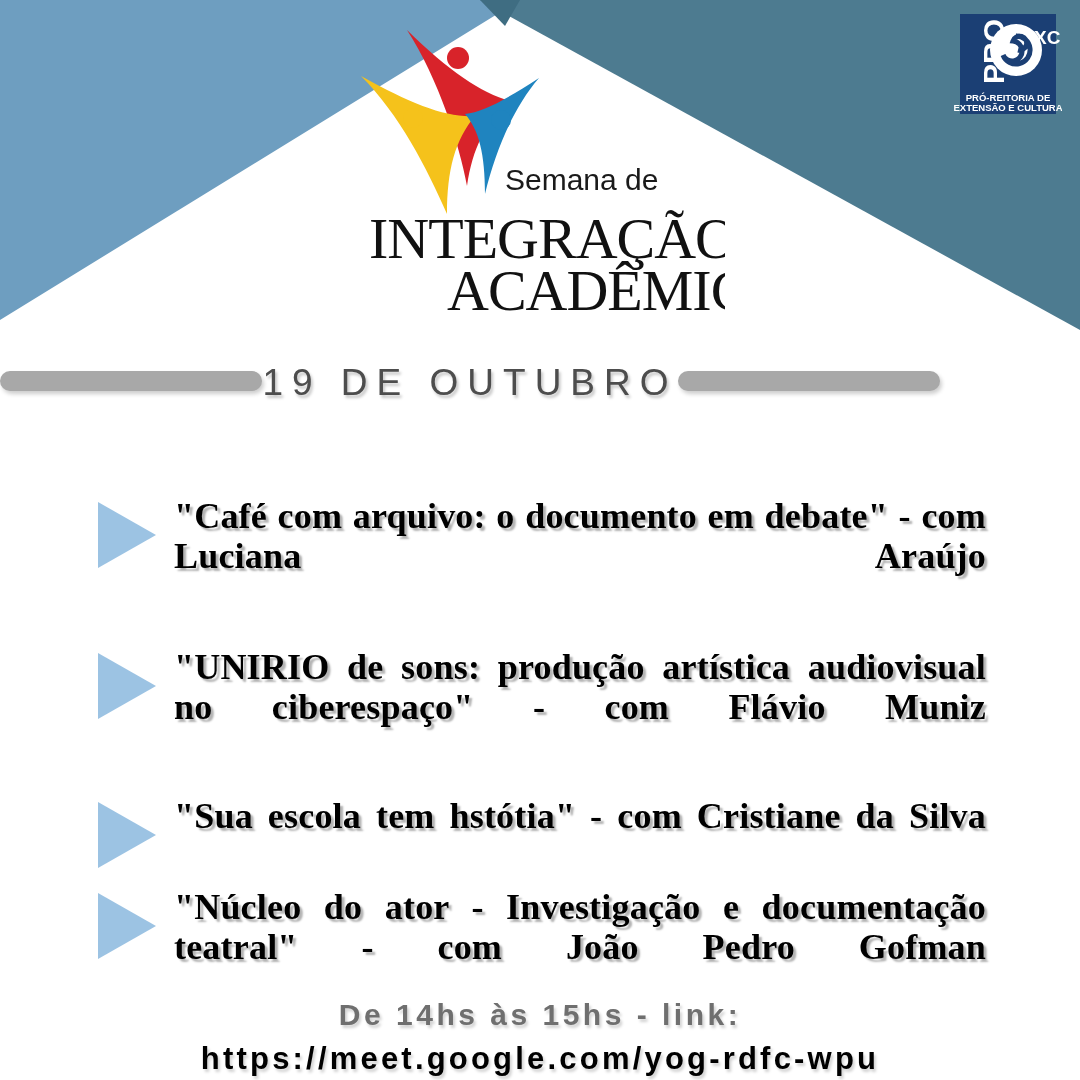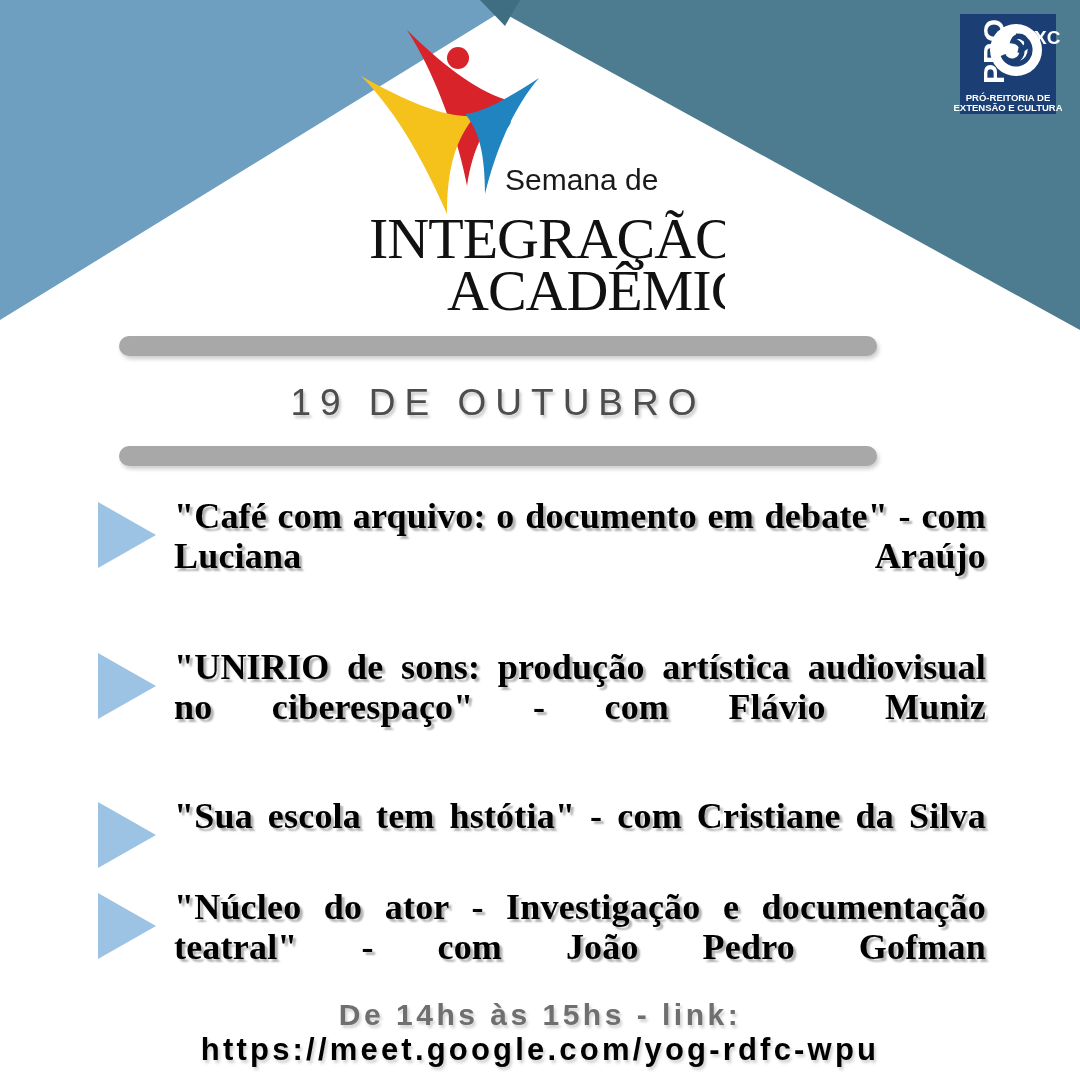--- a/index.html
+++ b/index.html
@@ -42,21 +42,21 @@
     position:absolute;
     right:18px; top:10px;
     width:108px; height:108px;
   }
 
   
   .date-band{
     position:absolute;
     left:0; top:336px;
     width:940px;
-    display:flex; flex-direction:column; align-items:center;margin-left:28px;
+    display:flex; flex-direction:row; align-items:center;
   }
   .gray-bar{
     width:758px; height:20px;
     background:#a8a8a8;
     border-radius:10px;
     box-shadow:2px 3px 4px rgba(0,0,0,.20);
   }
   .date-text{
     margin:26px 0 22px 0;
     font-family:"Liberation Sans", sans-serif;
@@ -124,20 +124,21 @@
   .footer-line{
     font-family:"Liberation Sans", sans-serif;
     font-weight:bold;
     color:#6f6f6f;
     text-shadow:2px 3px 3px rgba(0,0,0,.18);
     white-space:nowrap;
   }
   .footer-time{
     font-size:30px;
     letter-spacing:3.5px;
+    margin-bottom:9px;
   }
   .footer-link{
     font-size:31px;
     letter-spacing:3.2px;
     color:#000000;
   }
 </style>
 </head>
 <body>
 

